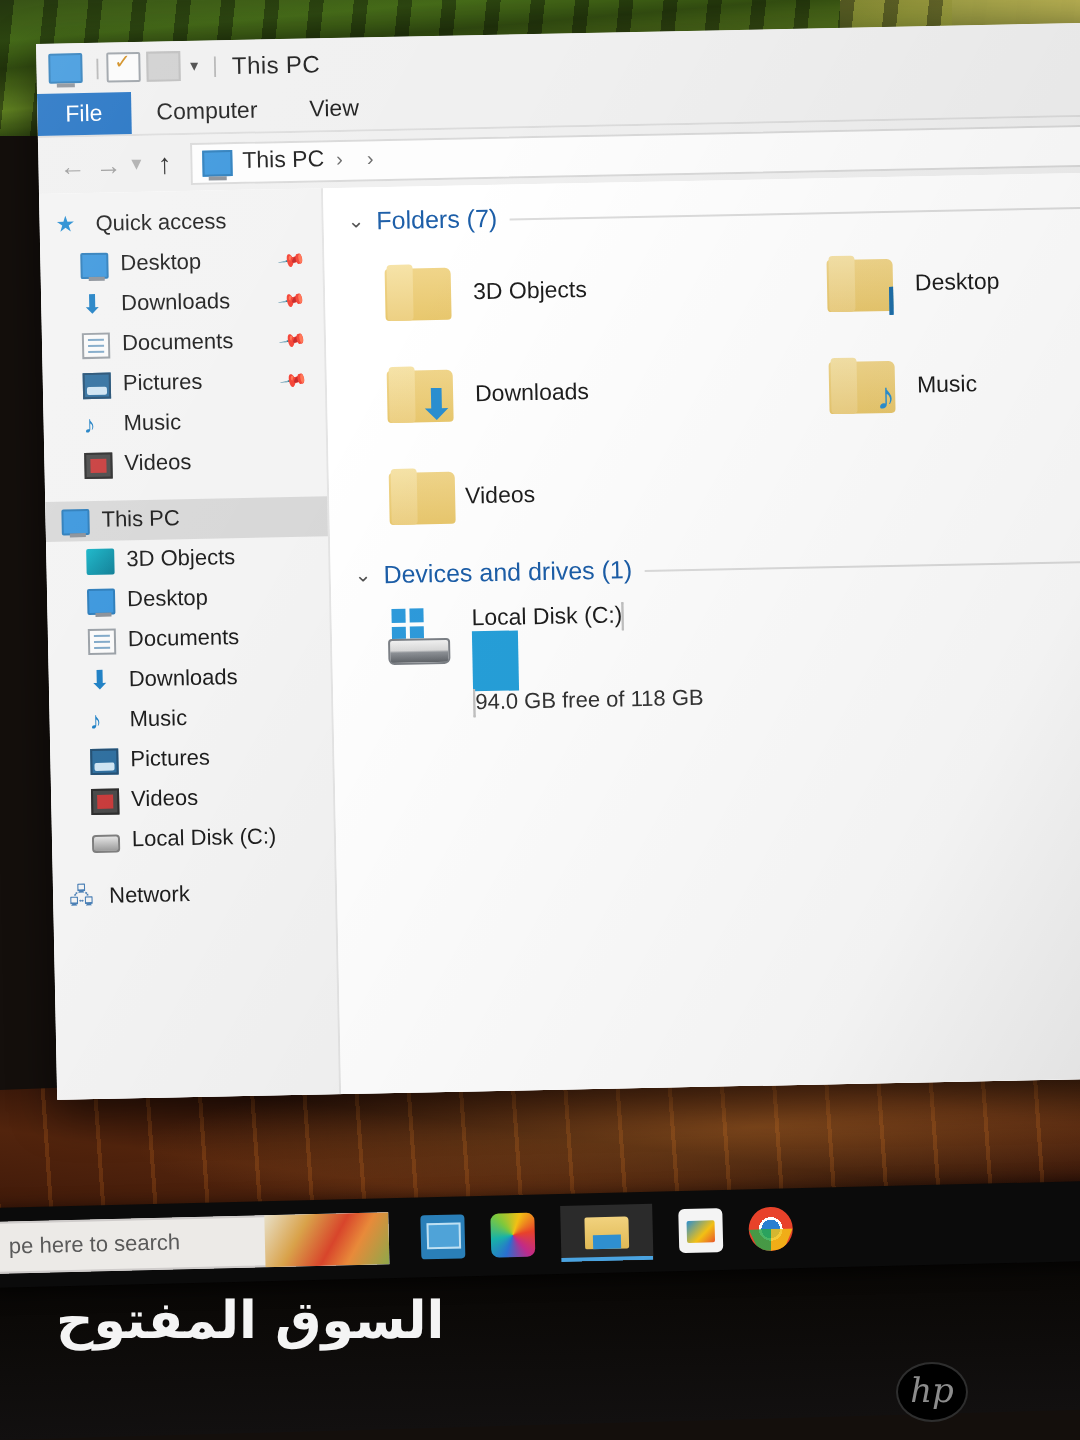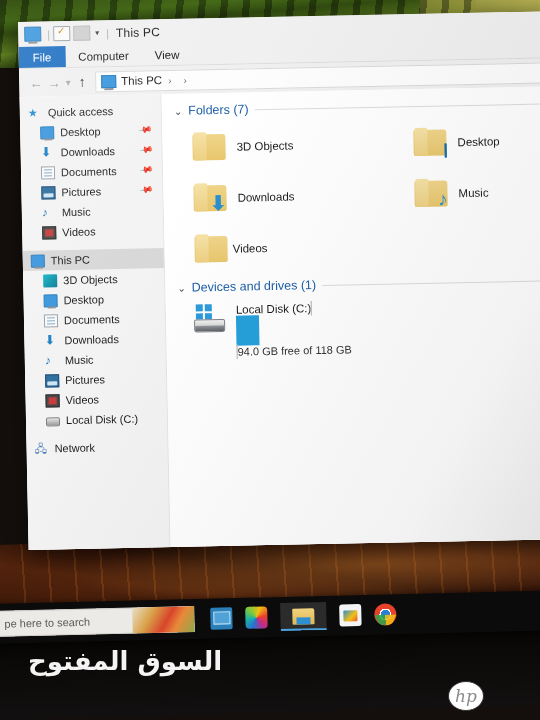--- a/index.html
+++ b/index.html
@@ -215,21 +215,21 @@
 
   
   #watermark { position:absolute; left:28px; top:648px; z-index:20; }
   .wm-ar { font-size:26px; color:#f4f4f4; font-weight:bold; letter-spacing:0px;
            font-family:"DejaVu Sans", sans-serif; line-height:1; direction:rtl; }
   .wm-lat { font-size:19px; color:#fff; font-weight:bold; letter-spacing:.4px; margin-top:3px; }
   .wm-lat .dotcom { font-size:10px; font-weight:normal; }
 
   
   #hp { position:absolute; left:448px; top:681px; width:40px; height:30px; z-index:20; }
-  #hp .circle { width:36px; height:30px; border-radius:50%; background:#ffffff;
+  #hp .circle { width:36px; height:30px; border-radius:50%; background:#000000;
      border:1px solid #2e2e2e; display:flex; align-items:center; justify-content:center; }
   #hp .hp-txt { font-family:"DejaVu Serif", serif; font-style:italic; font-size:17px; color:#8c8c8c; line-height:1; }
 </style>
 </head>
 <body>
 
 <div id="photo">
   <div class="wallpaper-top">
       <div class="warm"></div>
     </div>

